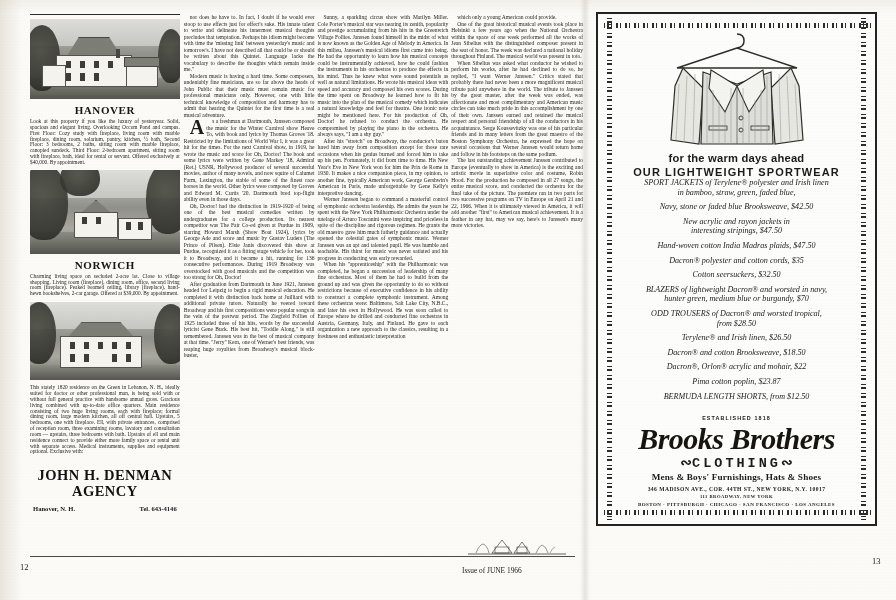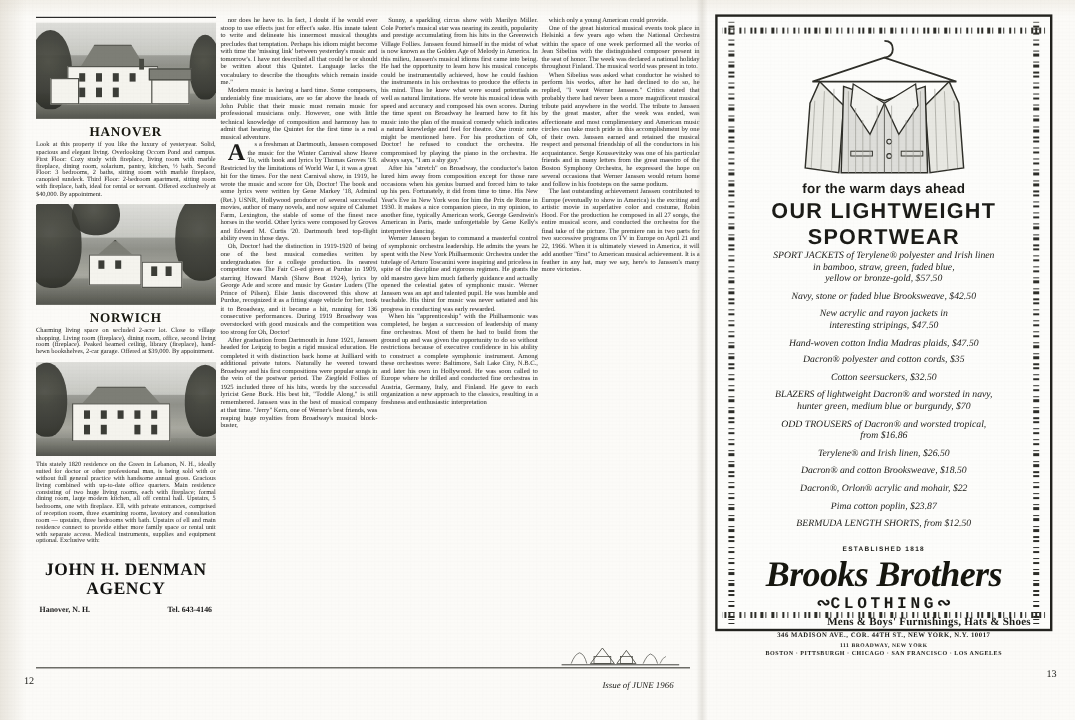--- a/index.html
+++ b/index.html
@@ -242,21 +242,21 @@
   .ad-line1 {
     font-family: "Liberation Sans", sans-serif;
     font-weight: 700;
     font-size: 11.2px;
     letter-spacing: .2px;
     margin-top: 2px;
   }
   .ad-line2 {
     font-family: "Liberation Sans", sans-serif;
     font-weight: 700;
-    font-size: 18px;
+    font-size: 11px;
     letter-spacing: 1.1px;
     margin-top: 2px;
   }
   .ad-line3 {
     font-family: "Liberation Sans", sans-serif;
     font-weight: 700;
     font-size: 10.8px;
     letter-spacing: .1px;
     margin-top: 2px;
     margin-bottom: 7px;
@@ -298,21 +298,20 @@
   .bb-clothing .swash {
     font-size: 14px;
     letter-spacing: 0;
   }
   .bb-sub {
     font-family: "Liberation Serif", serif;
     font-weight: 700;
     font-size: 9.2px;
     letter-spacing: .2px;
     margin-top: 1px;
-    text-align: right;
   }
   .bb-addr1 {
     font-family: "Liberation Serif", serif;
     font-size: 5.6px;
     letter-spacing: .45px;
     margin-top: 4px;
     font-weight: 700;
   }
   .bb-addr2 {
     font-family: "Liberation Serif", serif;
@@ -331,24 +330,22 @@
 
   .vignette-right {
     position:absolute;
     left: 462px; top: 530px;
     width: 110px; height: 30px;
   }
   .issue-line {
     position:absolute;
     left: 462px; top: 566px;
     font-family: "Liberation Serif", serif;
-    font-style: italic;
     font-size: 7.4px;
     color:#23231f;
-    margin-left:40px;
   }
   .folio-right {
     position:absolute;
     left: 872px; top: 556px;
     font-size: 8.5px;
     font-family: "Liberation Serif", serif;
     color:#23231f;
   }
   .gutter {
     position:absolute;
@@ -540,31 +537,30 @@
               </g>
             </svg>
           </div>
 
           <div class="ad-line1">for the warm days ahead</div>
           <div class="ad-line2">OUR LIGHTWEIGHT SPORTWEAR</div>
 
           <div>
             <div class="ad-item">SPORT JACKETS of Terylene® polyester and Irish linen</div>
             <div class="ad-item" style="margin-top:-5px;">in bamboo, straw, green, faded blue,</div>
-            <div class="ad-item" style="margin-top:-5px;">yellow or bronze-gold, $57.50</div>
             <div class="ad-item">Navy, stone or faded blue Brooksweave, $42.50</div>
             <div class="ad-item">New acrylic and rayon jackets in</div>
             <div class="ad-item" style="margin-top:-5px;">interesting stripings, $47.50</div>
             <div class="ad-item">Hand-woven cotton India Madras plaids, $47.50</div>
             <div class="ad-item">Dacron® polyester and cotton cords, $35</div>
             <div class="ad-item">Cotton seersuckers, $32.50</div>
             <div class="ad-item">BLAZERS of lightweight Dacron® and worsted in navy,</div>
             <div class="ad-item" style="margin-top:-5px;">hunter green, medium blue or burgundy, $70</div>
             <div class="ad-item">ODD TROUSERS of Dacron® and worsted tropical,</div>
-            <div class="ad-item" style="margin-top:-5px;">from $16.86</div>
+            <div class="ad-item" style="margin-top:-5px;">from $28.50</div>
             <div class="ad-item">Terylene® and Irish linen, $26.50</div>
             <div class="ad-item">Dacron® and cotton Brooksweave, $18.50</div>
             <div class="ad-item">Dacron®, Orlon® acrylic and mohair, $22</div>
             <div class="ad-item">Pima cotton poplin, $23.87</div>
             <div class="ad-item">BERMUDA LENGTH SHORTS, from $12.50</div>
           </div>
 
           <div class="ad-established">ESTABLISHED 1818</div>
           <div class="bb-logo">Brooks Brothers</div>
           <div class="bb-clothing">

